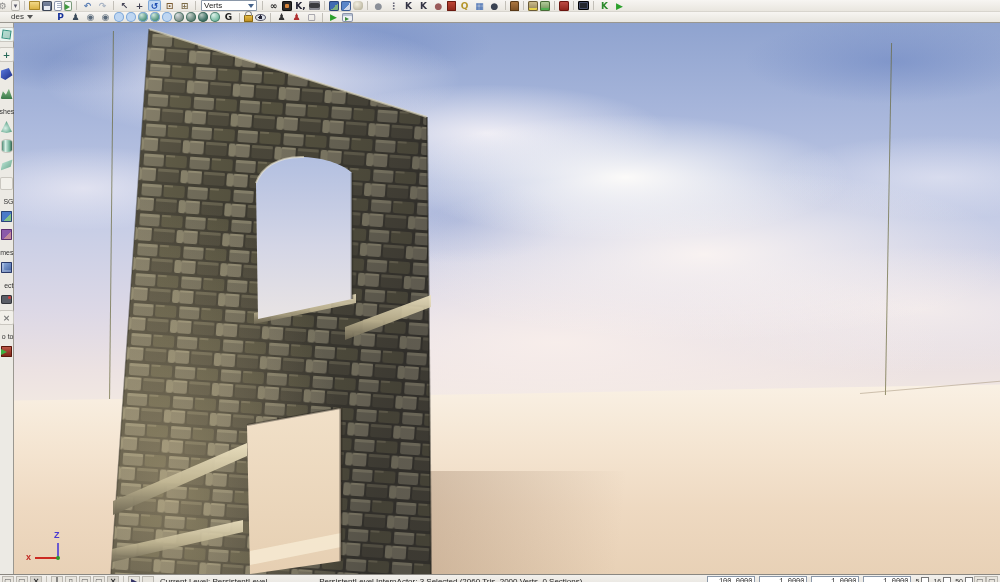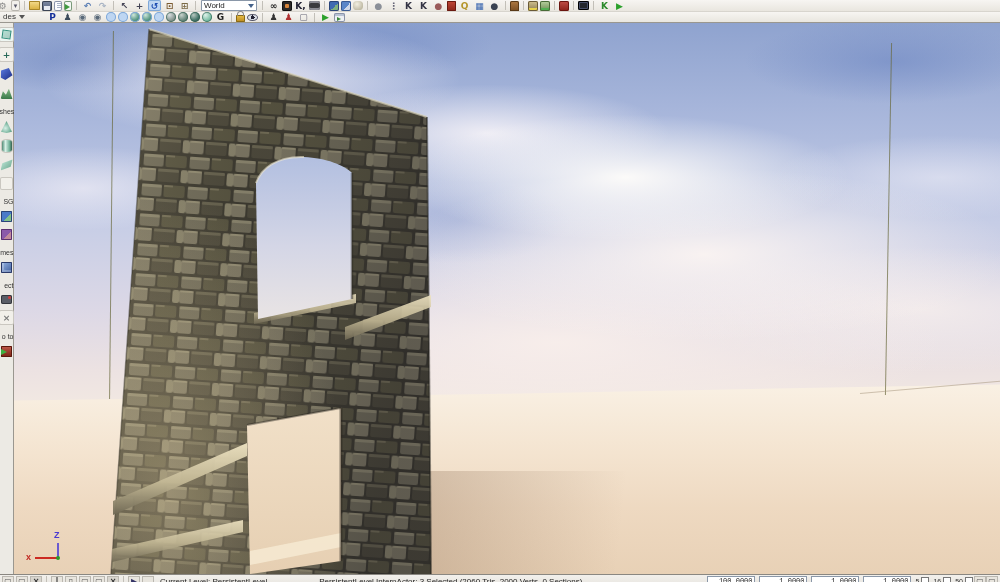--- a/index.html
+++ b/index.html
@@ -20,21 +20,21 @@
   .tb.clipped{margin-left:-5px;}
   .caretbox{width:9px;box-shadow:inset 0 0 0 1px #b8b5ae;background:#f2f0ec;font-size:7px;}
   .sep{width:1px;height:9px;background:#c2bfb8;margin:0 3px;flex:none;}
   .combo{
     width:50px;height:11px;background:#fff;box-shadow:inset 0 0 0 1px #8a97a8;border-radius:1px;
     display:flex;align-items:center;justify-content:space-between;padding:0 3px;margin:0 2px;
     font:8px/11px "Liberation Sans",sans-serif;color:#222;flex:none;
   }
   .combo::after{content:"";border:3px solid transparent;border-top:4px solid #44618a;margin-top:3px;}
   .modes-header{
-    width:42px;height:10px;display:flex;align-items:center;gap:3px;padding-left:2px;flex:none;
+    width:42px;height:10px;display:flex;align-items:center;gap:3px;padding-left:10px;flex:none;
     font:8px/10px "Liberation Sans",sans-serif;color:#333;
   }
   .modes-header::after{content:"";border:3px solid transparent;border-top:4px solid #555;margin-top:3px;}
   
   .shape{padding:0;position:relative;}
   .shape::marker{content:"";}
   .folder{background:linear-gradient(#f5dd90,#d8ae3c);box-shadow:inset 0 0 0 1px #a8862a;width:11px;height:9px;border-radius:1px;}
   .floppy{background:linear-gradient(#7d89a2,#55617c);box-shadow:inset 0 0 0 1px #3c4454;width:10px;height:10px;}
   .floppy::after{content:"";position:absolute;left:2px;bottom:1px;width:6px;height:4px;background:#e8ebf2;}
   .page{background:#fdfdff;box-shadow:inset 0 0 0 1px #8a93a8;width:8px;height:10px;}
@@ -146,21 +146,21 @@
     <span class="sep"></span>
     <span class="tb" style="color: rgb(91, 127, 181);">↶</span>
     <span class="tb" style="color: rgb(168, 180, 196);">↷</span>
     <span class="sep"></span>
     <span class="tb" style="color: rgb(68, 68, 85);">↖</span>
     <span class="tb" style="color: rgb(68, 68, 85);">+</span>
     <span class="tb active" style="color: rgb(26, 74, 176);">↺</span>
     <span class="tb" style="color: rgb(122, 90, 48);">⊡</span>
     <span class="tb" style="color: rgb(122, 106, 69);">⊞</span>
     <span class="sep"></span>
-    <span class="combo">World</span>
+    <span class="combo">Verts</span>
     <span class="sep"></span>
     <span class="tb" style="color: rgb(42, 42, 42);">∞</span>
     <span class="tb shape darksq"></span>
     <span class="tb" style="color: rgb(34, 34, 51);">K,</span>
     <span class="tb shape film"></span>
     <span class="sep"></span>
     <span class="tb shape bluecubes"></span>
     <span class="tb shape bluecubes2"></span>
     <span class="tb shape lightblob"></span>
     <span class="sep"></span>

